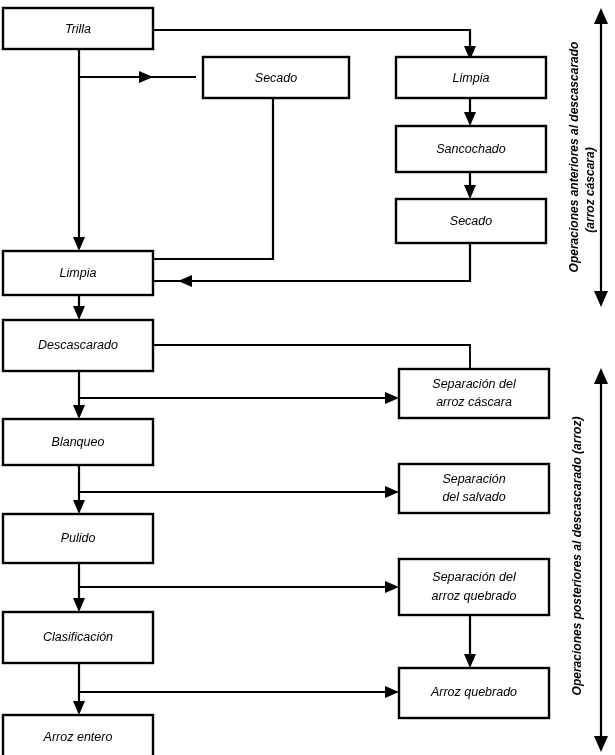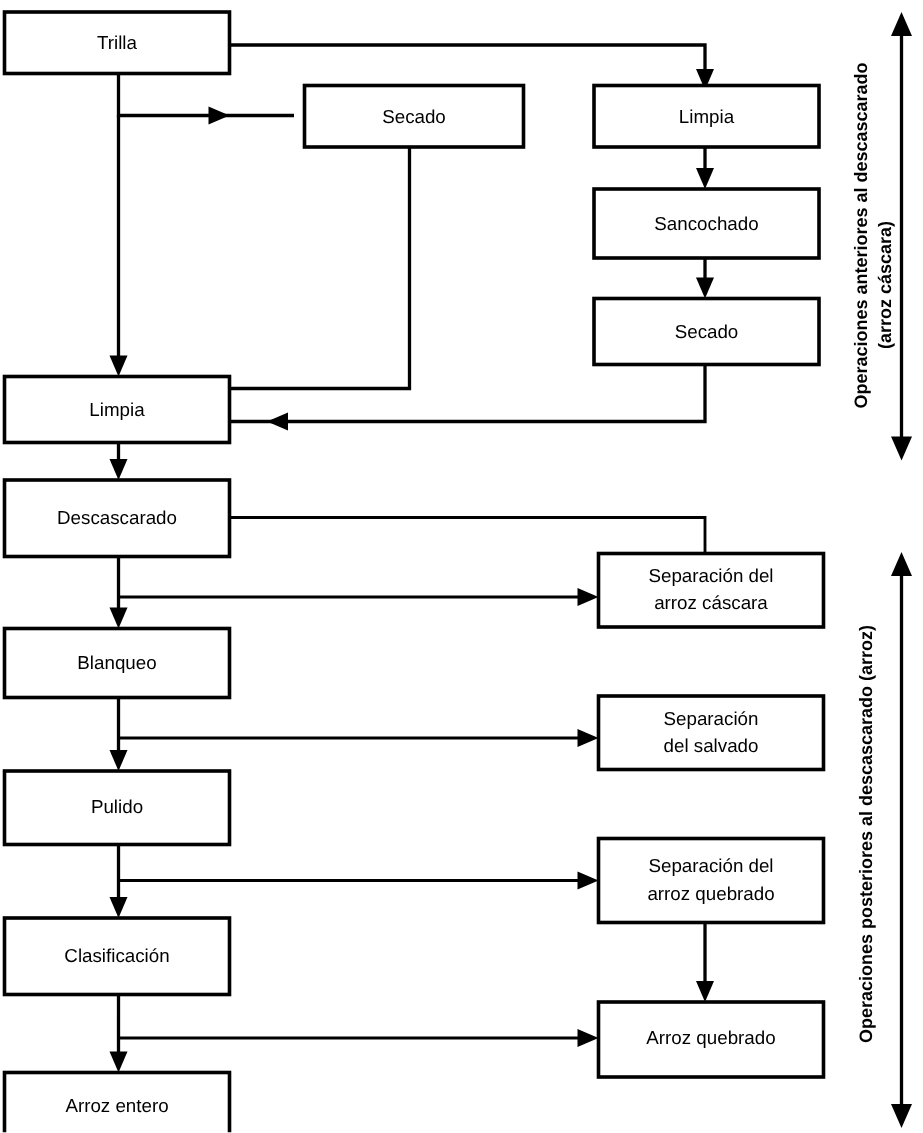--- a/index.html
+++ b/index.html
@@ -9,20 +9,21 @@
   }
   body {
     font-family: "Liberation Sans", sans-serif;
   }
   #diagram-root {
     position: relative;
     width: 615px;
     height: 755px;
     background: #ffffff;
     overflow: hidden;
+    font-style: italic;
   }
   svg.flow {
     position: absolute;
     left: 0;
     top: 0;
     width: 615px;
     height: 755px;
   }
   .node-rect {
     fill: #ffffff;

